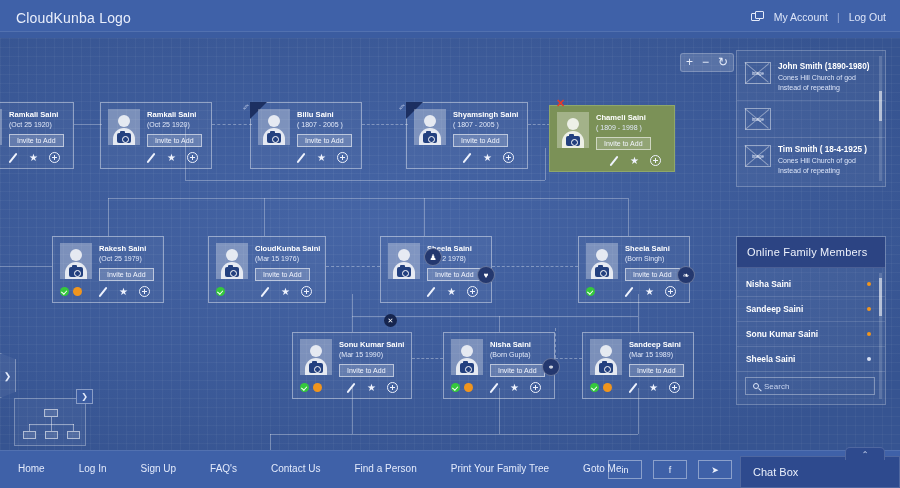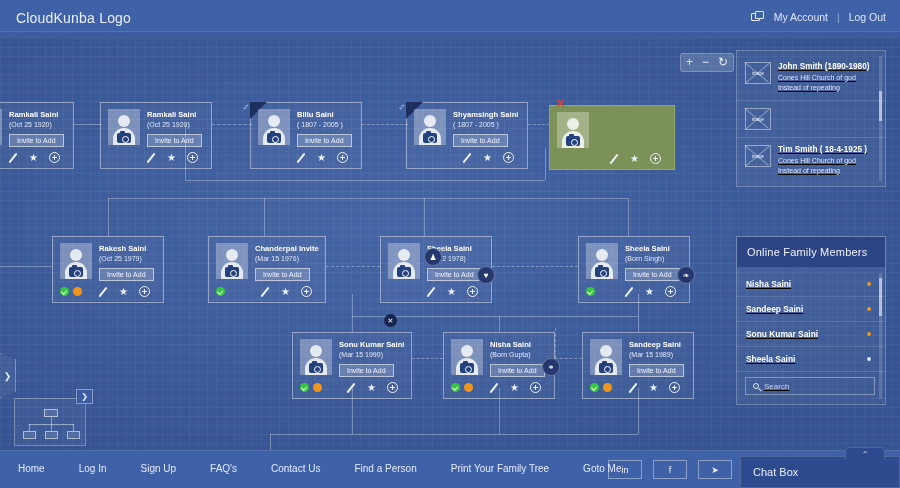--- a/index.html
+++ b/index.html
@@ -68,21 +68,21 @@
     position:absolute; right:14px; width:150px;
     border:1px solid rgba(255,255,255,0.24);
     background:rgba(255,255,255,0.045);
     z-index:25;
   }
   .panel-hd {
     background:#2c4483; color:#eef2fc;
     font-size:11px; padding:9px 10px; letter-spacing:.2px;
     border-bottom:1px solid rgba(255,255,255,0.15);
   }
-  .panel-body { position:relative; padding:4px 0 2px;text-decoration:underline; }
+  .panel-body { position:relative; padding:4px 0 2px; }
   .scrollbar {
     position:absolute; right:3px; top:5px; bottom:5px; width:3px;
     background:rgba(255,255,255,0.16);
   }
   .scrollbar .thumb { position:absolute; left:0; width:3px; background:rgba(255,255,255,0.55); }
 
   
   #newsfeeds { top:50px; }
   .nf-item { display:flex; gap:7px; padding:7px 12px 7px 8px; border-bottom:1px solid rgba(255,255,255,0.13); }
   .nf-item:last-child { border-bottom:none; }
@@ -426,20 +426,21 @@
         </div>
       </div>
       <div class="card sel" style="left: 549px; top: 67px; width: 126px;">
         <span class="xclose">✕</span>
         <div class="card-top">
           <div class="avatar">
             <span class="head"></span>
             <span class="body"></span>
             <span class="cam"></span>
           </div>
+          <div class="c-info"><div class="c-name">Chameli Saini</div><div class="c-date">( 1809 - 1998 )</div><span class="c-invite">Invite to Add</span></div>
         </div>
         <div class="card-bot">
           <span class="status"></span>
           <span class="acts">
             <span class="ic ic-pencil"></span>
             <span class="ic ic-star">★</span>
             <span class="ic ic-plus"></span>
           </span>
         </div>
       </div>
@@ -464,21 +465,21 @@
           </span>
         </div>
       </div>
       <div class="card" style="left: 208px; top: 198px; width: 118px;">
         <div class="card-top">
           <div class="avatar">
             <span class="head"></span>
             <span class="body"></span>
             <span class="cam"></span>
           </div>
-          <div class="c-info"><div class="c-name">Chanderpal Invite</div><div class="c-date">(Mar 15 1976)</div><span class="c-invite">Invite to Add</span></div>
+          <div class="c-info"><div class="c-name">CloudKunba Saini</div><div class="c-date">(Mar 15 1976)</div><span class="c-invite">Invite to Add</span></div>
         </div>
         <div class="card-bot">
           <span class="status">
             <span class="st-dot green"></span>
           </span>
           <span class="acts">
             <span class="ic ic-pencil"></span>
             <span class="ic ic-star">★</span>
             <span class="ic ic-plus"></span>
           </span>

